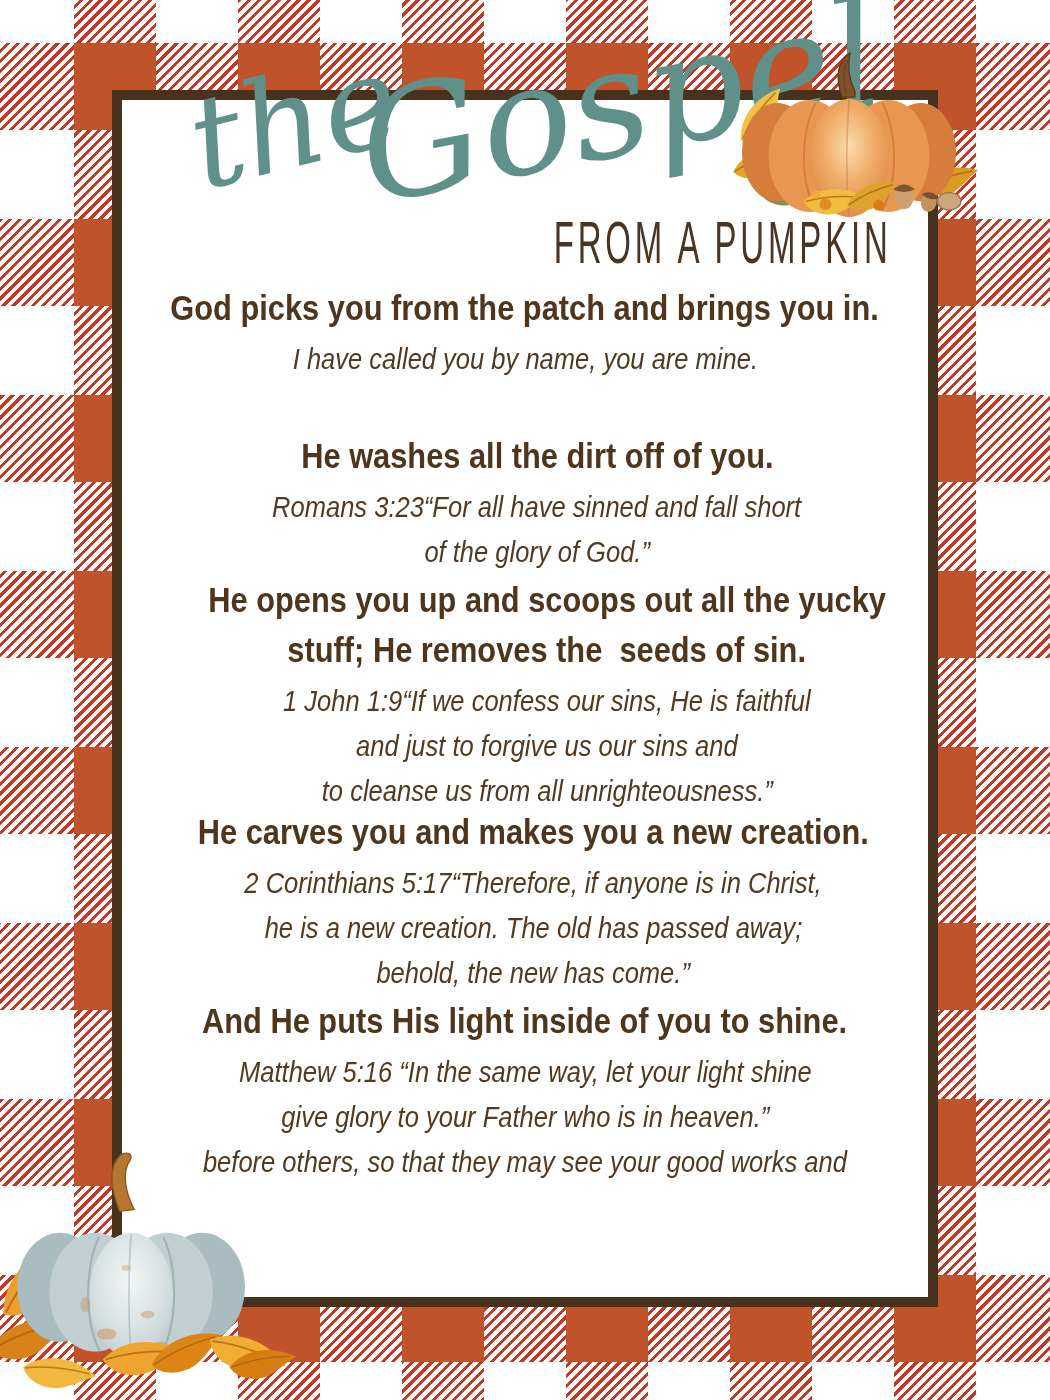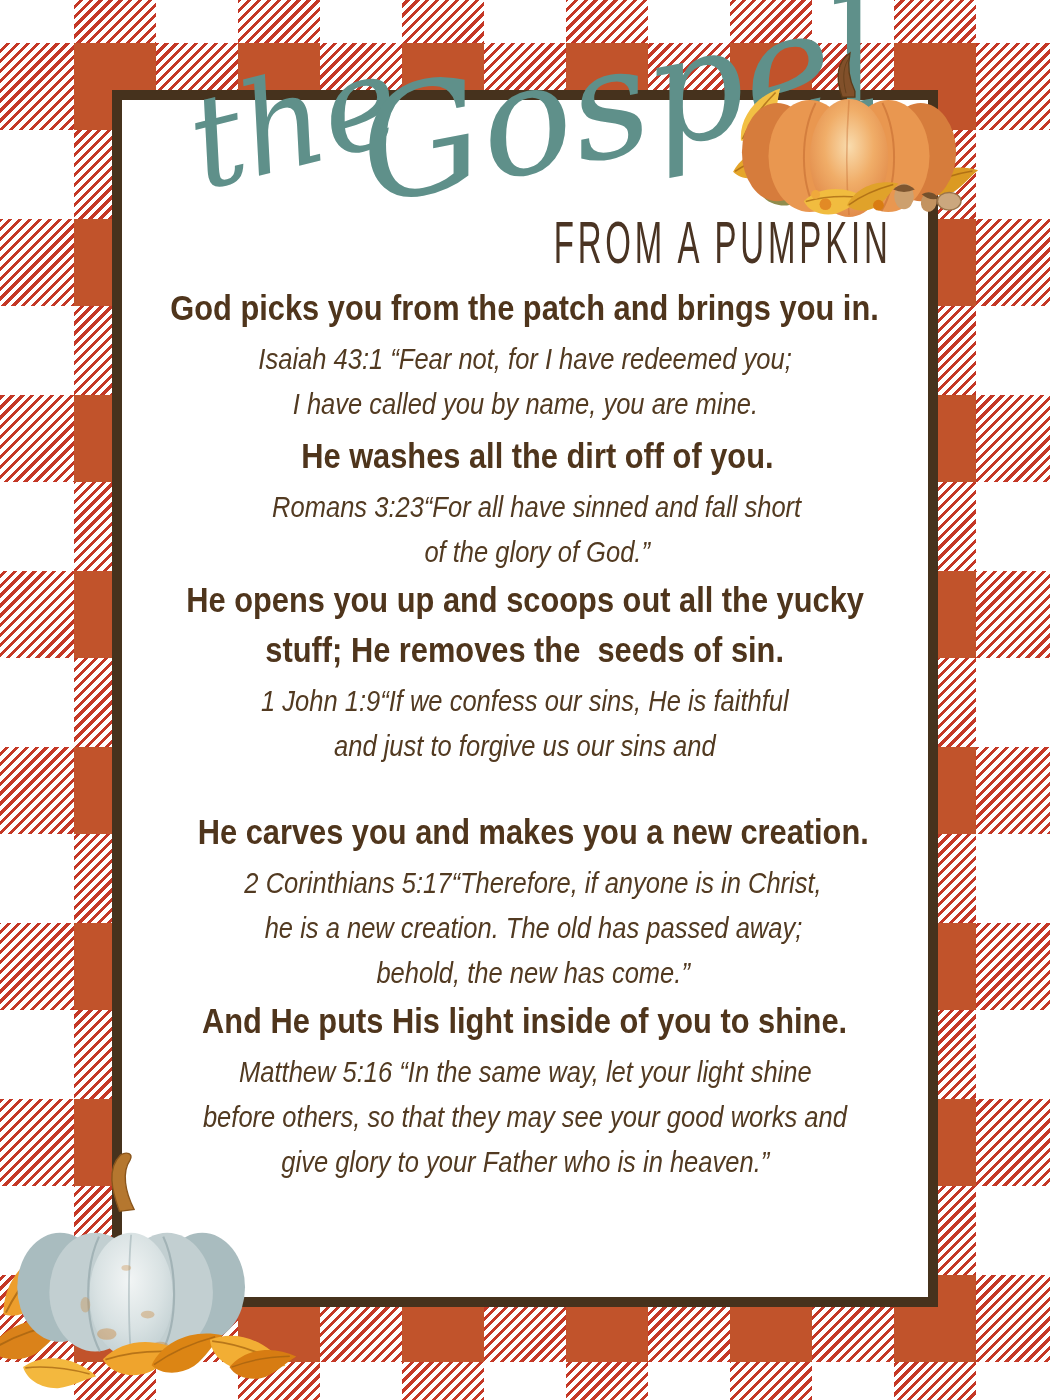--- a/index.html
+++ b/index.html
@@ -37,21 +37,21 @@
   .script-lead{left:55px;top:-15px;font-size:128px;transform:rotate(-14deg);transform-origin:left top;}
   .script-main{left:225px;top:-22px;font-size:152px;transform:rotate(-11deg);transform-origin:left top;}
   .subtitle{position:absolute;right:36px;top:108px;text-align:right;white-space:nowrap;}
   .subtitle .sub-inner{
     display:inline-block;color:#4A3423;font-size:60px;letter-spacing:7px;
     transform:scaleX(0.55);transform-origin:right center;font-weight:400;
   }
 
   
   .sec{position:absolute;left:0;width:100%;text-align:center;}
-  .sec-1{top:186px;} .sec-2{top:334px;margin-left:12px;} .sec-3{top:478px;}
+  .sec-1{top:186px;} .sec-2{top:334px;margin-left:12px;} .sec-3{top:478px;padding-left:22px;}
   .sec-4{top:710px;margin-left:8px;} .sec-5{top:899px;}
   .heading-line{line-height:43px;}
   .heading-line .cond{
     display:inline-block;transform:scaleX(0.88);transform-origin:center;
     font-size:35px;font-weight:700;color:#4F351C;white-space:pre;
   }
   .verse-line{line-height:40px;}
   .verse-line .cond{
     display:inline-block;transform:scaleX(0.88);transform-origin:center;
     font-size:29px;font-style:italic;color:#523A21;white-space:pre;
@@ -73,53 +73,53 @@
 
     <span class="script script-lead">the</span>
     <span class="script script-main">Gospel</span>
     <div class="subtitle">
       <span class="sub-inner">FROM A PUMPKIN</span>
     </div>
 
     <section class="sec sec-1">
       <div class="heading-line"><span class="cond">God picks you from the patch and brings you in.</span></div>
       <div class="verse-gap"></div>
-      <div class="verse-line"><span class="cond">Isaiah 43:1 “Fear not, for I have redeemed you;</span></div>
       <div class="verse-line"><span class="cond">I have called you by name, you are mine.</span></div>
     </section>
 
     <section class="sec sec-2">
       <div class="heading-line"><span class="cond">He washes all the dirt off of you.</span></div>
       <div class="verse-gap"></div>
       <div class="verse-line"><span class="cond">Romans 3:23“For all have sinned and fall short</span></div>
       <div class="verse-line"><span class="cond">of the glory of God.”</span></div>
     </section>
 
     <section class="sec sec-3">
       <div class="heading-line"><span class="cond">He opens you up and scoops out all the yucky</span></div>
       <div class="heading-line"><span class="cond">stuff; He removes the  seeds of sin.</span></div>
       <div class="verse-gap"></div>
       <div class="verse-line"><span class="cond">1 John 1:9“If we confess our sins, He is faithful</span></div>
       <div class="verse-line"><span class="cond">and just to forgive us our sins and</span></div>
+      <div class="verse-line"><span class="cond">to cleanse us from all unrighteousness.”</span></div>
     </section>
 
     <section class="sec sec-4">
       <div class="heading-line"><span class="cond">He carves you and makes you a new creation.</span></div>
       <div class="verse-gap"></div>
       <div class="verse-line"><span class="cond">2 Corinthians 5:17“Therefore, if anyone is in Christ,</span></div>
       <div class="verse-line"><span class="cond">he is a new creation. The old has passed away;</span></div>
       <div class="verse-line"><span class="cond">behold, the new has come.”</span></div>
     </section>
 
     <section class="sec sec-5">
       <div class="heading-line"><span class="cond">And He puts His light inside of you to shine.</span></div>
       <div class="verse-gap"></div>
       <div class="verse-line"><span class="cond">Matthew 5:16 “In the same way, let your light shine</span></div>
+      <div class="verse-line"><span class="cond">give glory to your Father who is in heaven.”</span></div>
       <div class="verse-line"><span class="cond">before others, so that they may see your good works and</span></div>
-      <div class="verse-line"><span class="cond">give glory to your Father who is in heaven.”</span></div>
     </section>
 
   </div>
 </div>
 
 <svg class="pumpkin pumpkin-tr" viewBox="0 0 240 170" aria-hidden="true">
   <defs>
     <radialGradient id="ogBody" cx="50%" cy="40%" r="70%">
       <stop offset="0%" stop-color="#F9DCAE"></stop>
       <stop offset="45%" stop-color="#F0AD68"></stop>

